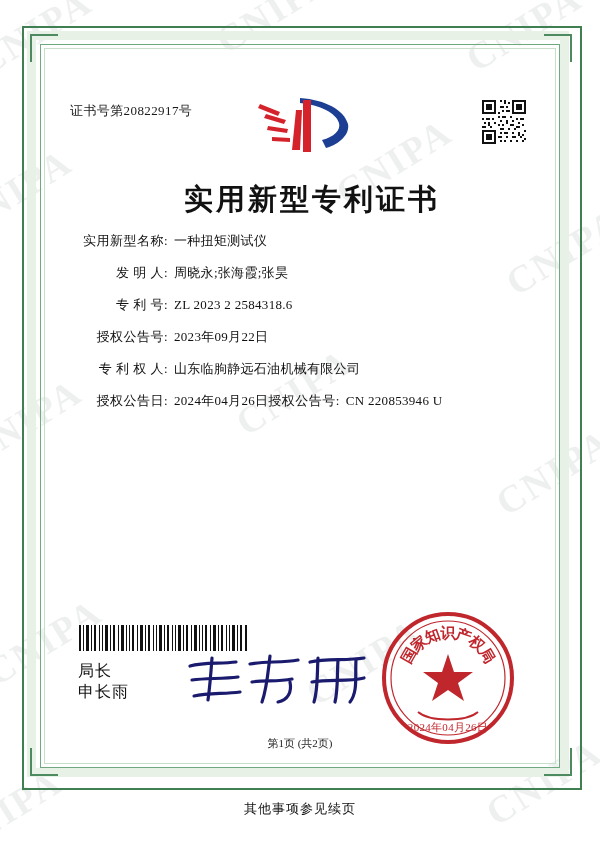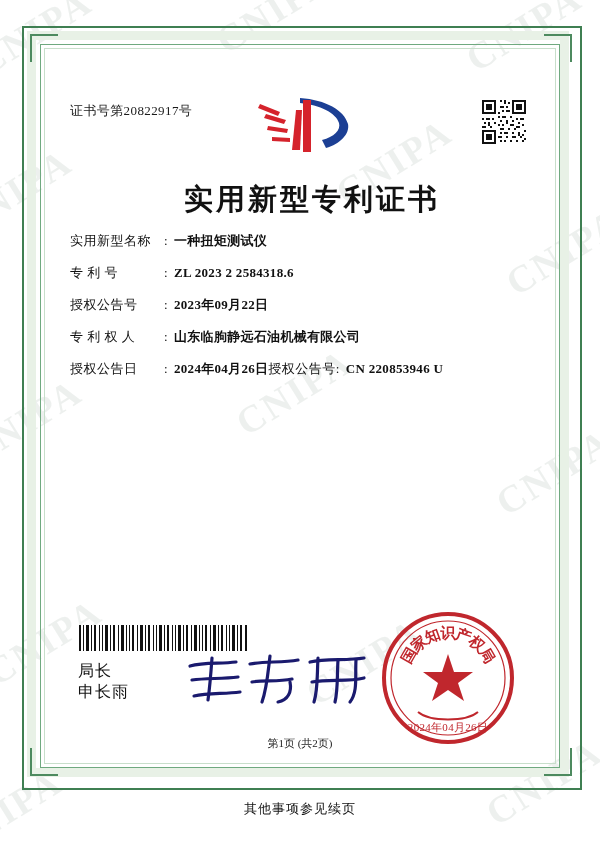--- a/index.html
+++ b/index.html
@@ -146,29 +146,29 @@
     height: 32px;
     font-family: "Liberation Serif", serif;
     font-size: 13px;
     color: #111111;
     white-space: nowrap;
   }
   .field-label {
     display: inline-block;
     width: 94px;
     letter-spacing: 0.5px;
+    text-align: right;
   }
   .field-colon {
     display: inline-block;
     width: 10px;
   }
   .field-value {
     display: inline-block;
     letter-spacing: 0.3px;
-    font-weight: bold;
   }
   .field-row.dual .second-label {
     display: inline-block;
     letter-spacing: 0.5px;
   }
   .paras {
     position: absolute;
     left: 14px;
     top: 370px;
     width: 460px;
@@ -360,20 +360,23 @@
       </svg>
     </div>
 
     <div class="title">实用新型专利证书</div>
 
     <div class="fields">
       <div class="field-row">
         <span class="field-label">实用新型名称</span><span class="field-colon">:</span><span class="field-value">一种扭矩测试仪</span>
       </div>
       <div class="field-row">
+        <span class="field-label">发 明 人</span><span class="field-colon">:</span><span class="field-value">周晓永;张海霞;张昊</span>
+      </div>
+      <div class="field-row">
         <span class="field-label">专 利 号</span><span class="field-colon">:</span><span class="field-value">ZL 2023 2 2584318.6</span>
       </div>
       <div class="field-row">
         <span class="field-label">授权公告号</span><span class="field-colon">:</span><span class="field-value">2023年09月22日</span>
       </div>
       <div class="field-row">
         <span class="field-label">专 利 权 人</span><span class="field-colon">:</span><span class="field-value">山东临朐静远石油机械有限公司</span>
       </div>
       <div class="field-row dual">
         <span class="field-label">授权公告日</span><span class="field-colon">:</span><span class="field-value">2024年04月26日</span><span class="second-label">授权公告号</span><span class="field-colon">:</span><span class="field-value">CN 220853946 U</span>

